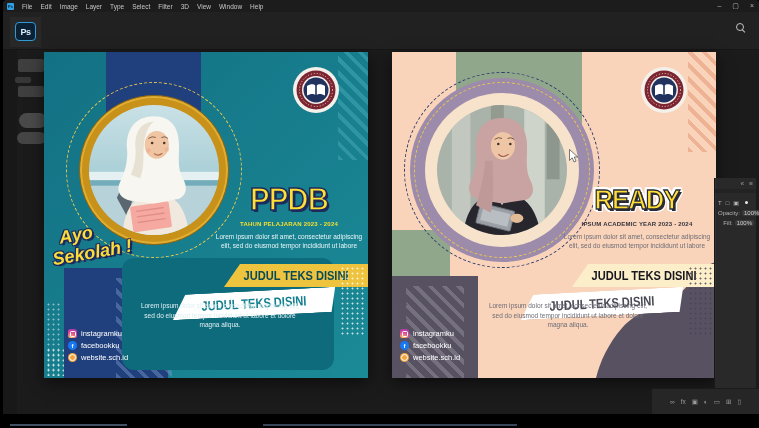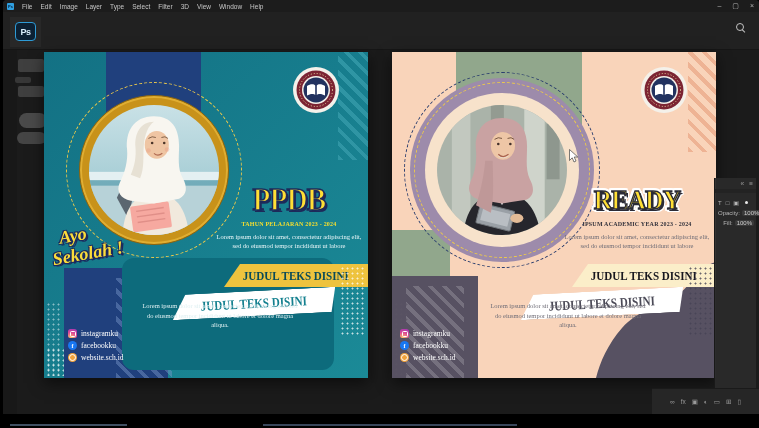--- a/index.html
+++ b/index.html
@@ -36,21 +36,21 @@
                    background:#c2c2c2; transform:rotate(45deg); transform-origin:left center; }
 
   #canvas { position:absolute; left:0; top:50px; width:100%; height:364px;
             background:#1b1b1b; }
 
   .toolbar {position:absolute; left:0; top:0; width:14px; height:364px; background:#181818;}
   .gbar { position:absolute; background:#3f3f3f; border-radius:2px; }
 
   
   .poster { position:absolute; top:2px; width:324px; height:326px; overflow:hidden;
-            box-shadow:0 5px 14px rgba(0,0,0,.55);font-family:Liberation Serif, serif; }
+            box-shadow:0 5px 14px rgba(0,0,0,.55); }
   #poster-left  { left:41px; background:linear-gradient(135deg,#137184,#1b8a97); }
   #poster-right { left:389px; background:#f9d4ba; }
 
   .band-l { left:62px; top:0; width:95px; height:108px; background:#20407d; }
   .band-r { left:64px; top:0; width:126px; height:150px; background:#91a78c; }
   .green-patch { left:0; top:178px; width:58px; height:52px; background:#91a78c; }
 
   .corner-stripes { top:0; width:30px; height:108px; }
   .stripes-teal   { left:294px;
     background:repeating-linear-gradient(45deg,#2f95a4 0 4px,transparent 4px 10px); }

